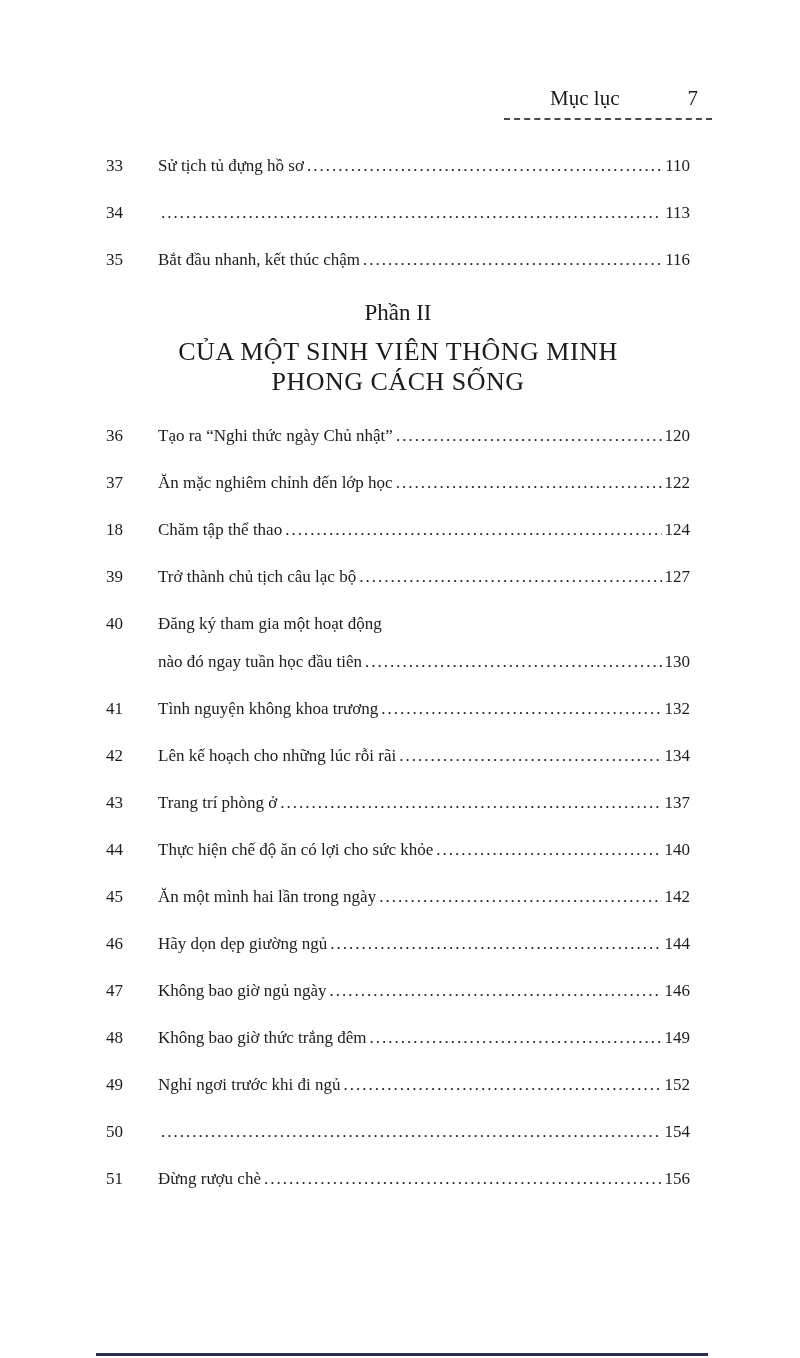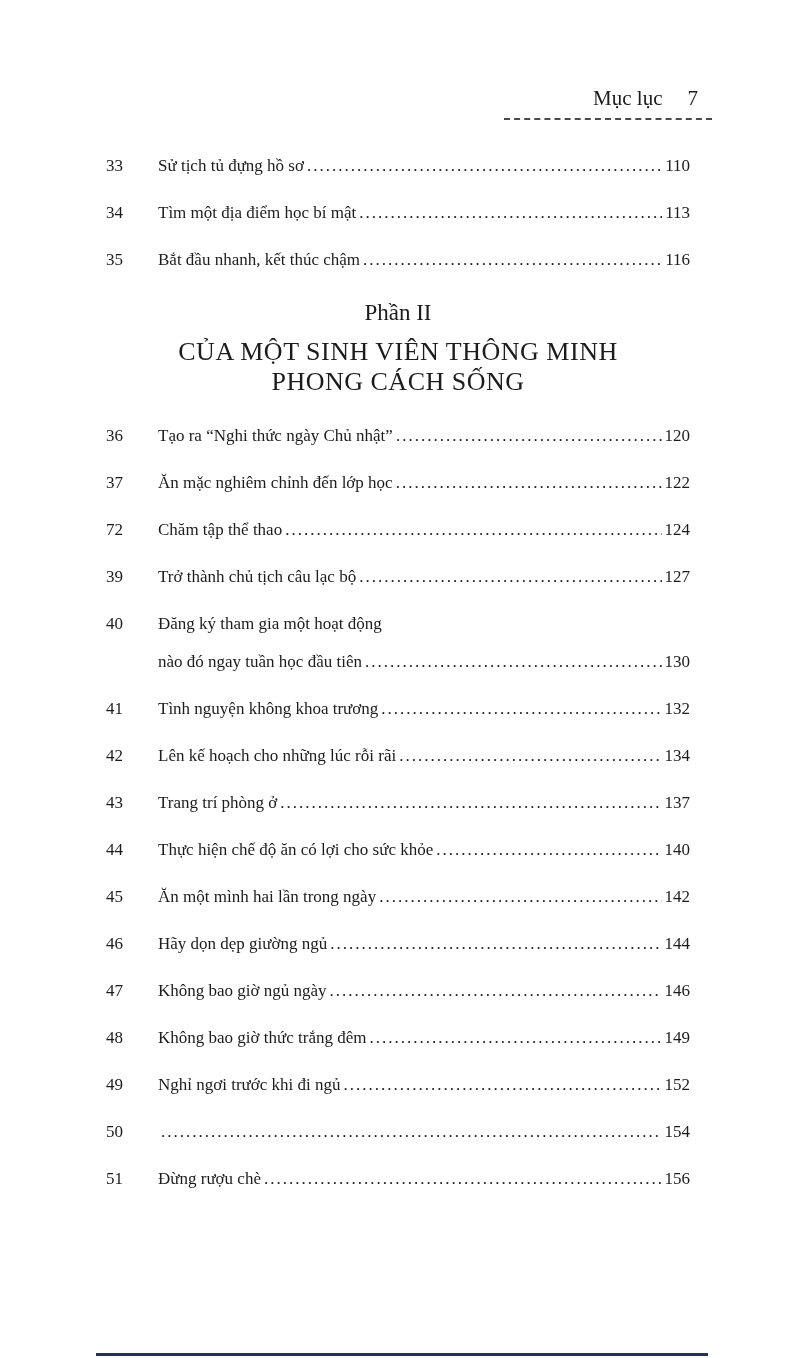--- a/index.html
+++ b/index.html
@@ -15,21 +15,21 @@
   }
   .page-header {
     position: absolute;
     top: 86px;
     right: 88px;
     text-align: right;
     font-size: 21px;
   }
   .header-row {
     display: inline-flex;
-    gap: 25px;
+    gap: 68px;
     align-items: baseline;
     padding-right: 14px;
   }
   .dash-line {
     border-bottom: 2px dashed #4a4a4a;
     width: 208px;
     margin-top: 7px;
     margin-left: auto;
   }
   .toc { padding: 152px 110px 0 106px; }
@@ -83,21 +83,20 @@
 
   <main class="toc">
       <div class="row">
         <span class="num">33</span>
         <span class="title">Sử tịch tủ đựng hồ sơ</span>
         <span class="dots"></span>
         <span class="pagenum">110</span>
       </div>
       <div class="row">
         <span class="num">34</span>
-        <span class="title">Tìm một địa điểm học bí mật</span>
         <span class="dots"></span>
         <span class="pagenum">113</span>
       </div>
       <div class="row">
         <span class="num">35</span>
         <span class="title">Bắt đầu nhanh, kết thúc chậm</span>
         <span class="dots"></span>
         <span class="pagenum">116</span>
       </div>
       <div class="section-heading">
@@ -111,21 +110,21 @@
         <span class="dots"></span>
         <span class="pagenum">120</span>
       </div>
       <div class="row">
         <span class="num">37</span>
         <span class="title">Ăn mặc nghiêm chỉnh đến lớp học</span>
         <span class="dots"></span>
         <span class="pagenum">122</span>
       </div>
       <div class="row">
-        <span class="num">72</span>
+        <span class="num">18</span>
         <span class="title">Chăm tập thể thao</span>
         <span class="dots"></span>
         <span class="pagenum">124</span>
       </div>
       <div class="row">
         <span class="num">39</span>
         <span class="title">Trở thành chủ tịch câu lạc bộ</span>
         <span class="dots"></span>
         <span class="pagenum">127</span>
       </div>

